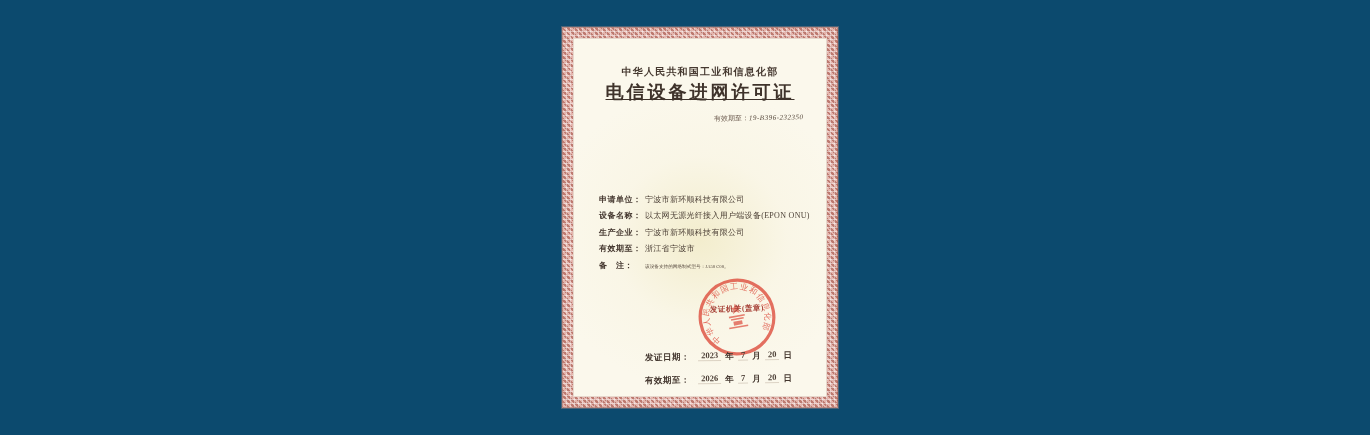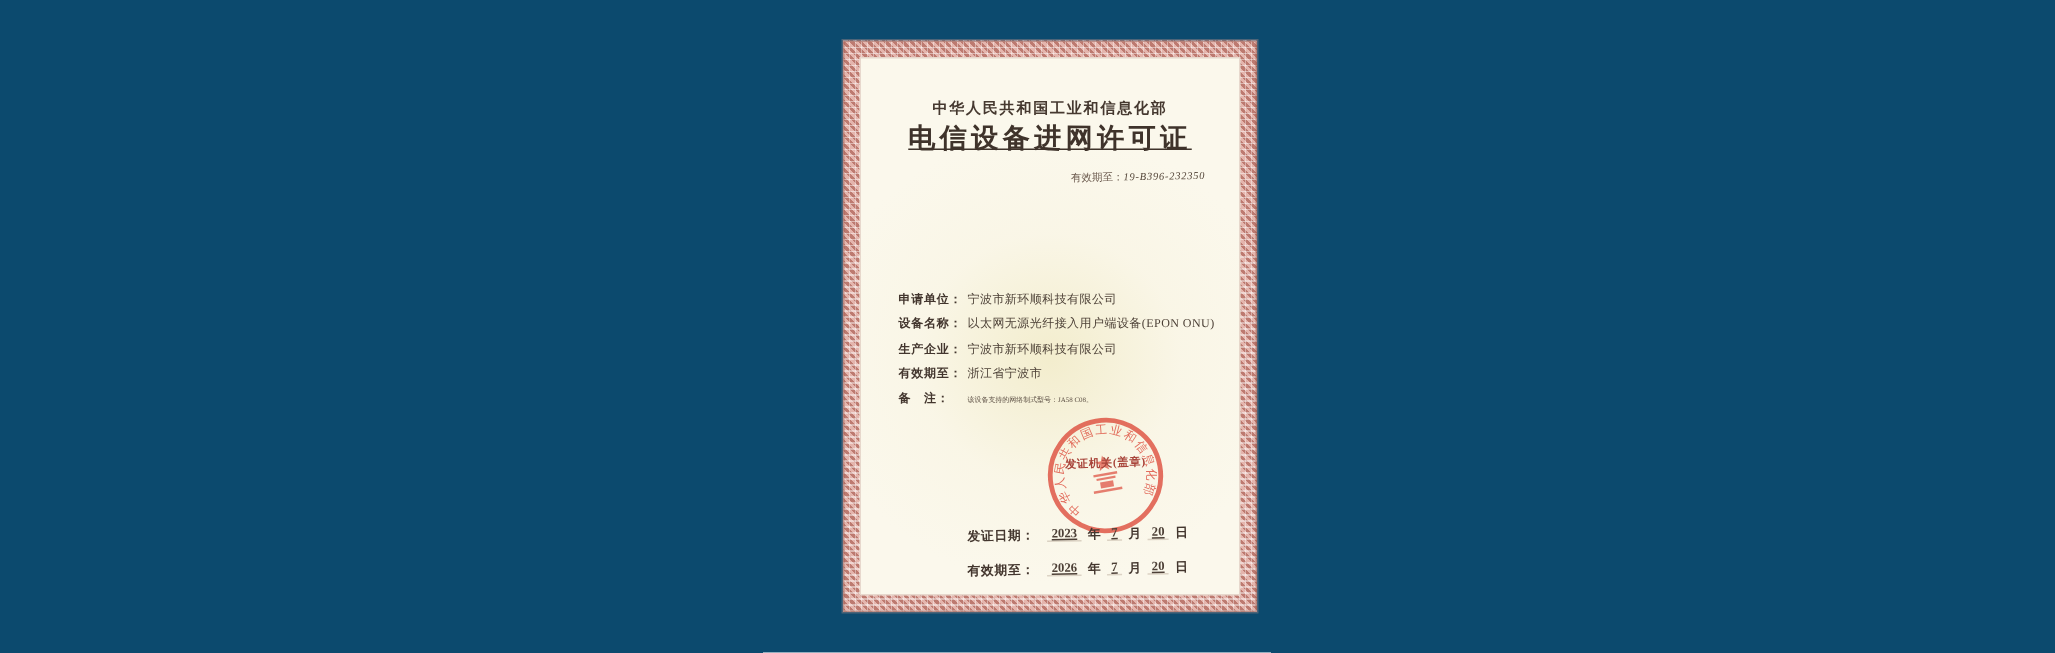--- a/index.html
+++ b/index.html
@@ -126,21 +126,20 @@
   .date-issue { top: 313px; transform: rotate(-1deg); }
   .date-valid { top: 336px; transform: rotate(-1deg); }
   .dlabel { margin-right: 6px; letter-spacing: .5px; margin-top: 35px; }
   .dnum {
     position: relative; top: -1.5px;
     display: inline-block;
     padding: 0 3px;
     font-weight: 600;
     color: #4d4037;
     border-bottom: 1px solid rgba(150,125,105,.3);
-    text-decoration: underline;
   }
   .dunit { margin: 0 2px; }
 </style>
 </head>
 <body>
 
 <div class="canvas">
 
   <div class="cert">
     <div class="paper">

